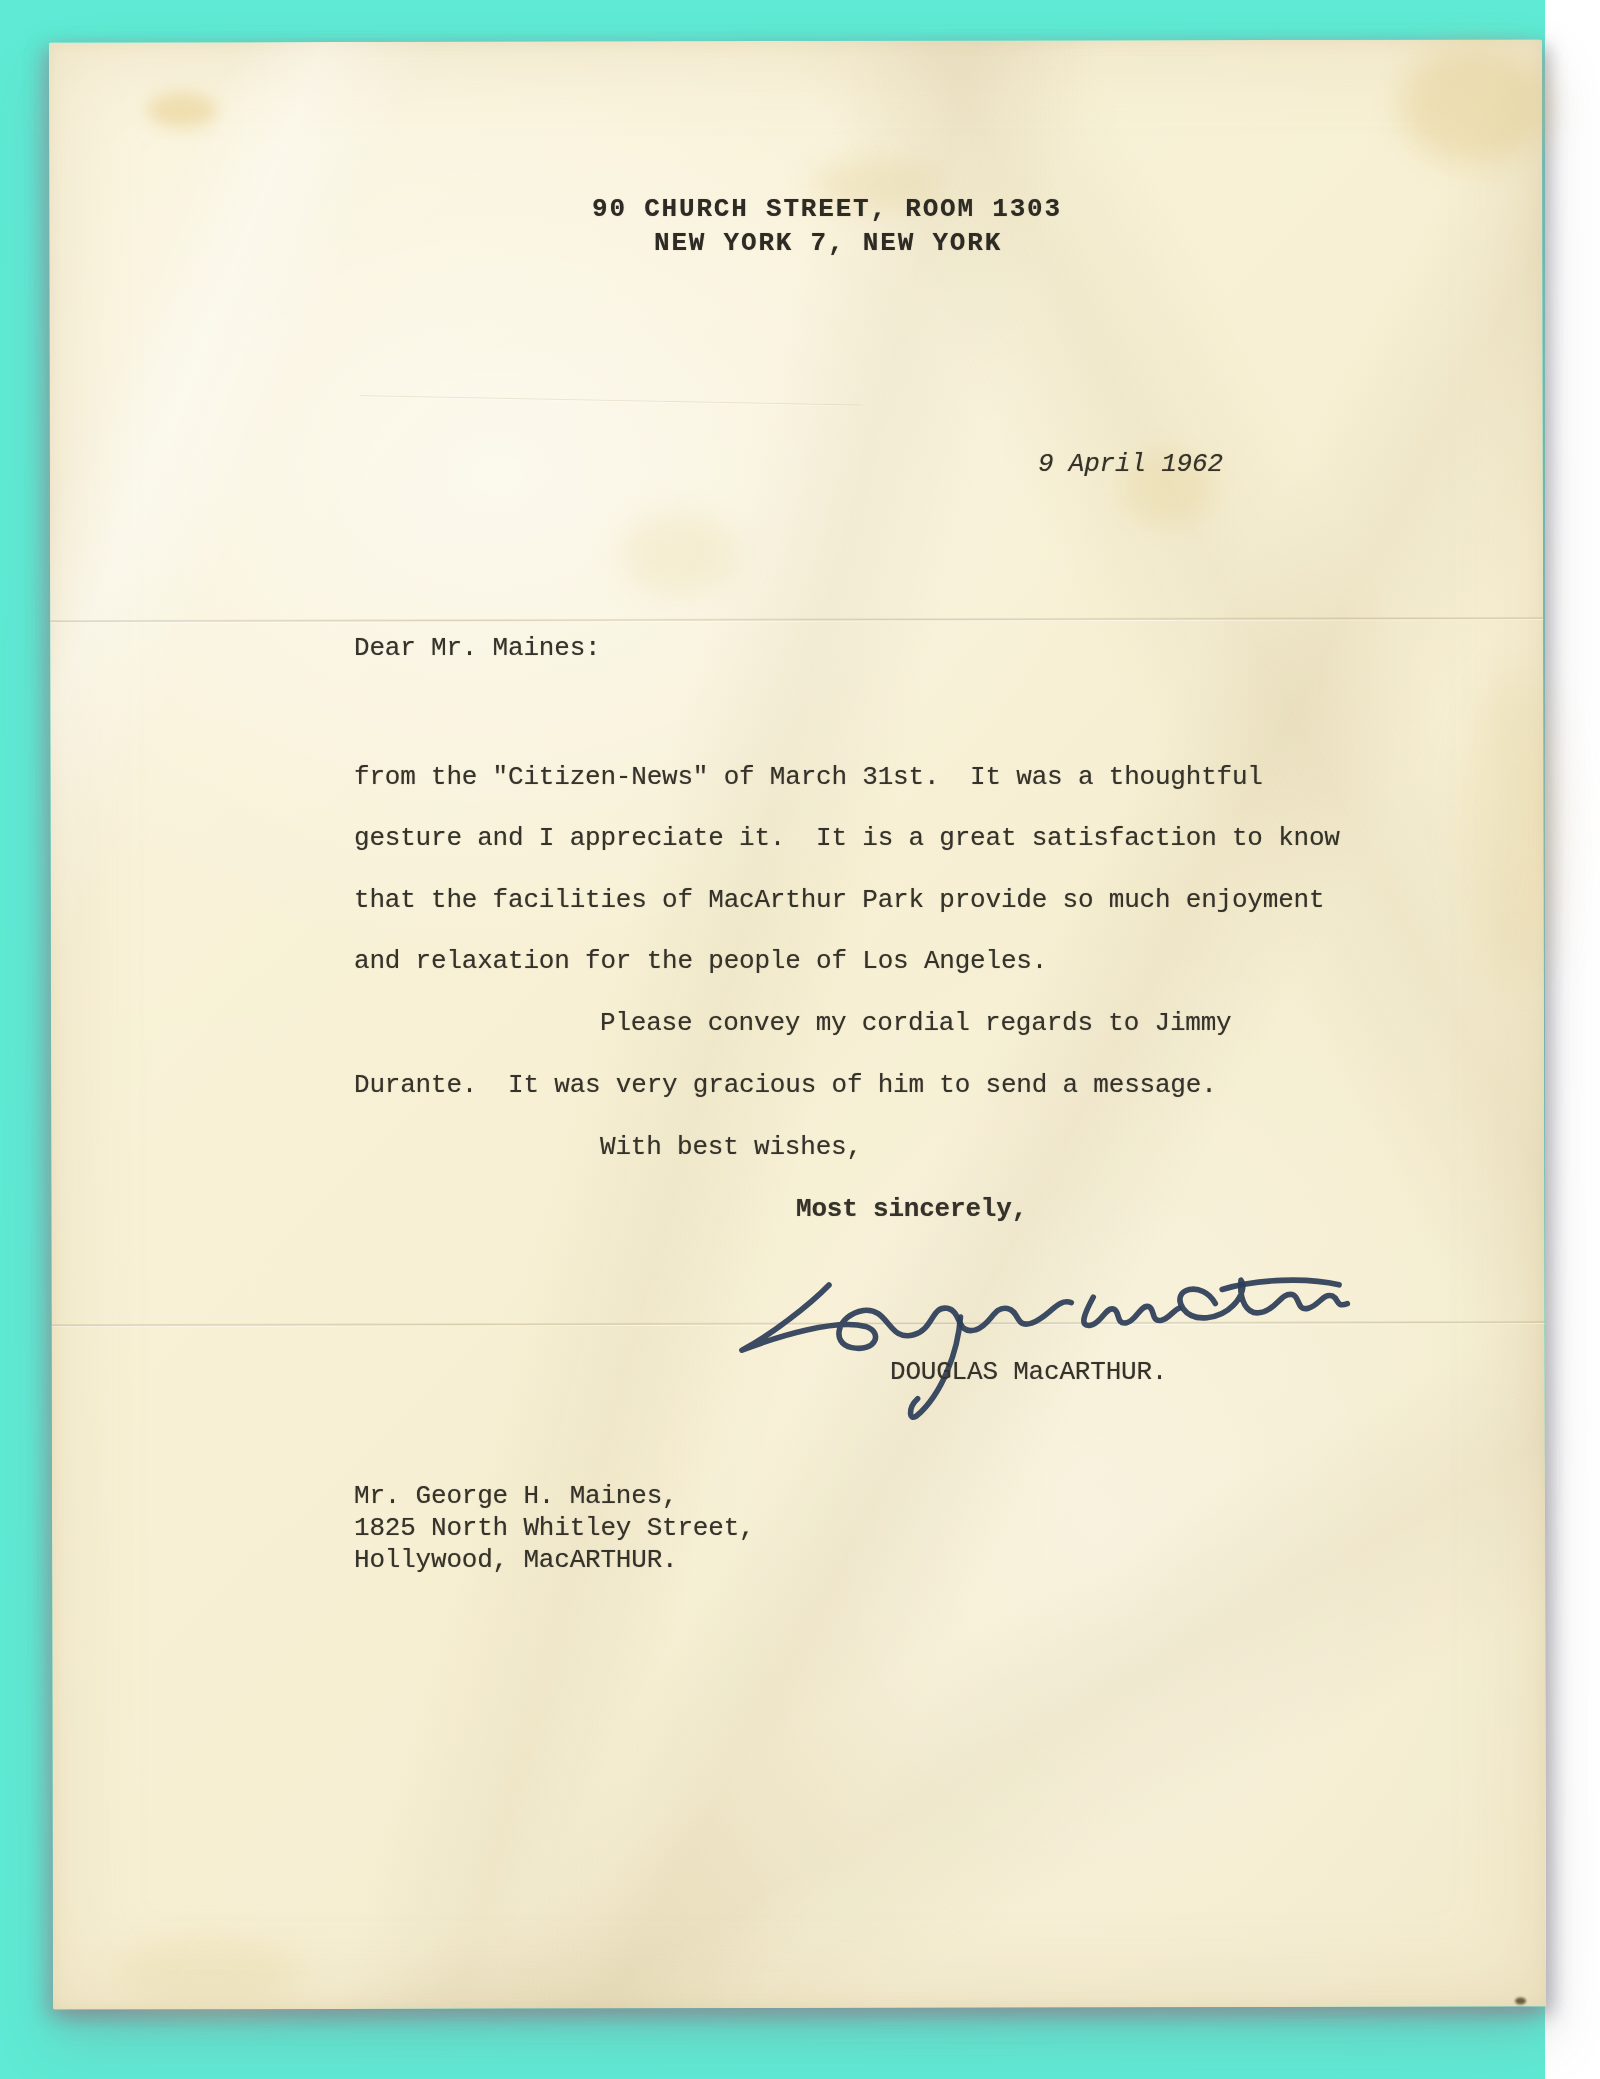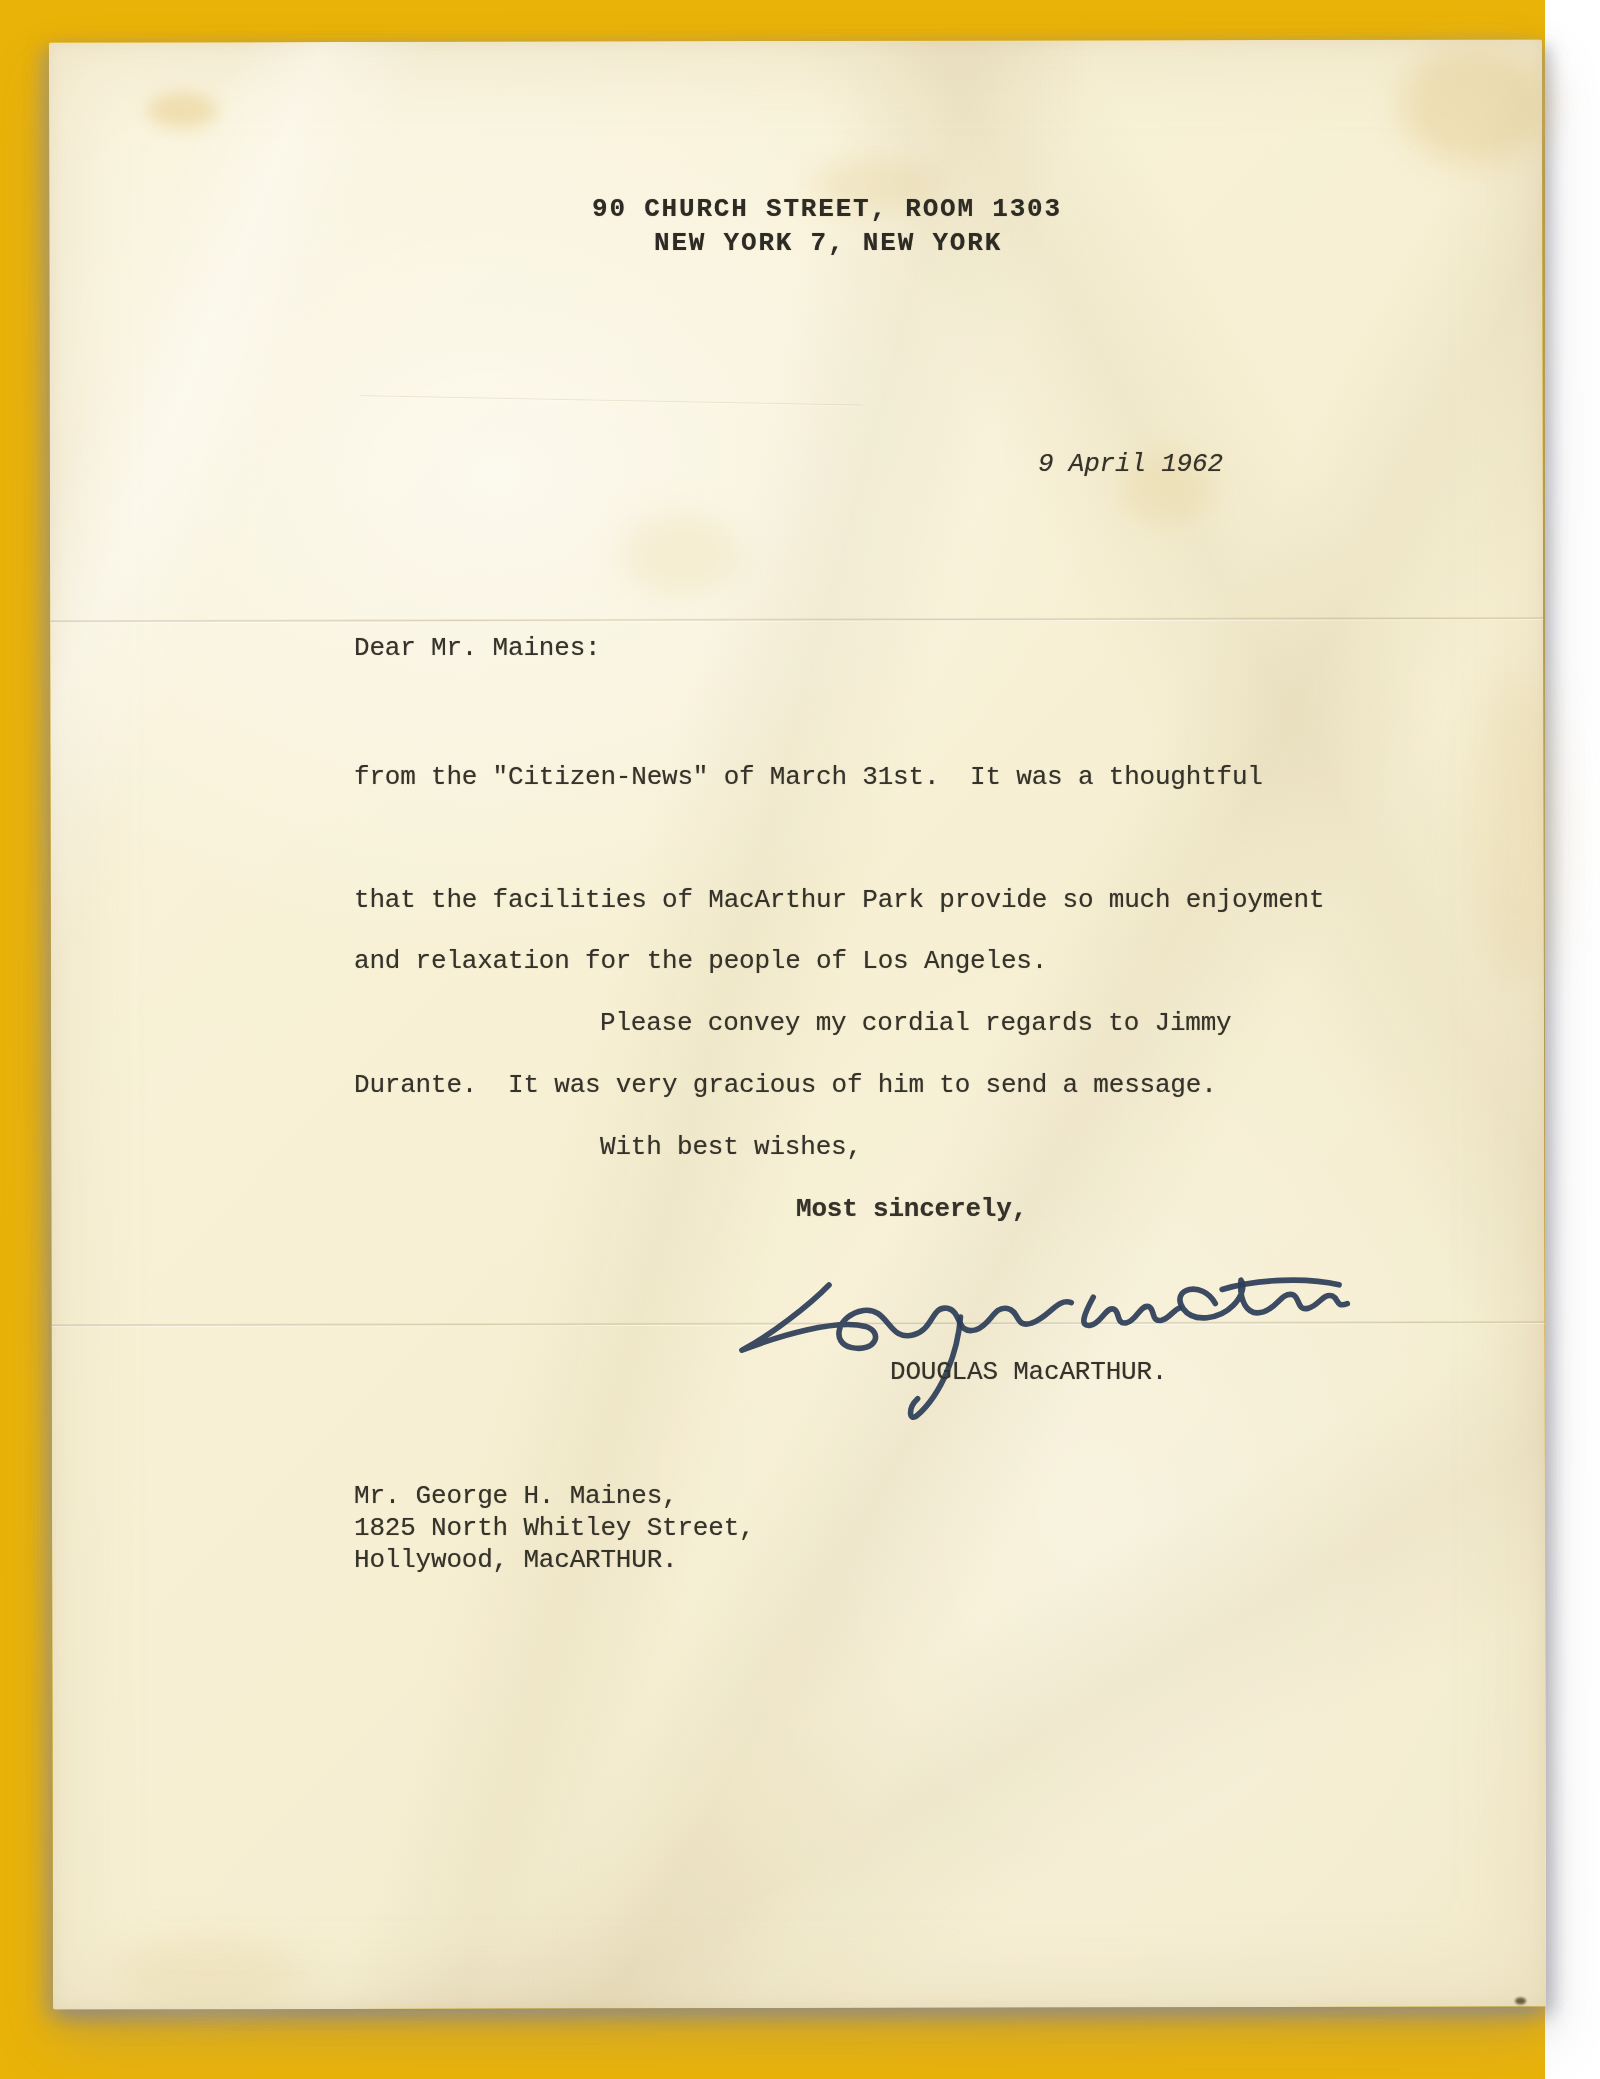--- a/index.html
+++ b/index.html
@@ -2,21 +2,21 @@
 <html><head>
 <meta charset="utf-8">
 <style>
   html, body { margin: 0; padding: 0; }
   body {
     width: 1600px; height: 2079px;
     background: #ffffff;
     font-family: "Liberation Mono", "DejaVu Sans Mono", monospace;
     overflow: hidden;
   }
-  .scene { position: relative; width: 1545px; height: 2079px; background: #eab308; }
+  .scene { position: relative; width: 1545px; height: 2079px; background: #5eead4; }
 
   
   .paper {
     position: absolute; left: 51px; top: 41px; width: 1493px; height: 1967px;
     background:
       radial-gradient(ellipse 900px 700px at 30% 22%, rgba(255,255,255,0.55), rgba(255,255,255,0) 70%),
       radial-gradient(ellipse 700px 900px at 70% 75%, rgba(255,255,255,0.30), rgba(255,255,255,0) 70%),
       linear-gradient(135deg, #faf4dd 0%, #f7f0d4 45%, #f3ebcd 100%);
     box-shadow:
       0 10px 22px rgba(130,130,138,0.50),
@@ -123,20 +123,21 @@
   <div class="text-layer">
 
     <div class="tline lh pos-lh1">90 CHURCH STREET, ROOM 1303</div>
     <div class="tline lh pos-lh2">NEW YORK 7, NEW YORK</div>
 
     <div class="tline pos-date">9 April 1962</div>
 
     <div class="tline pos-sal">Dear Mr. Maines:</div>
 
     <div class="tline pos-b1">from the "Citizen-News" of March 31st.  It was a thoughtful</div>
+    <div class="tline pos-b2">gesture and I appreciate it.  It is a great satisfaction to know</div>
     <div class="tline pos-b4">and relaxation for the people of Los Angeles.</div>
     <div class="tline pos-b3">that the facilities of MacArthur Park provide so much enjoyment</div>
     <div class="tline pos-b6">Durante.  It was very gracious of him to send a message.</div>
     <div class="tline pos-b5">Please convey my cordial regards to Jimmy</div>
     <div class="tline pos-b7">With best wishes,</div>
 
     <div class="tline pos-close">Most sincerely,</div>
 
     <div class="sig" role="img" aria-label="Douglas MacArthur">
       <svg viewBox="0 0 644 200" xmlns="http://www.w3.org/2000/svg">

